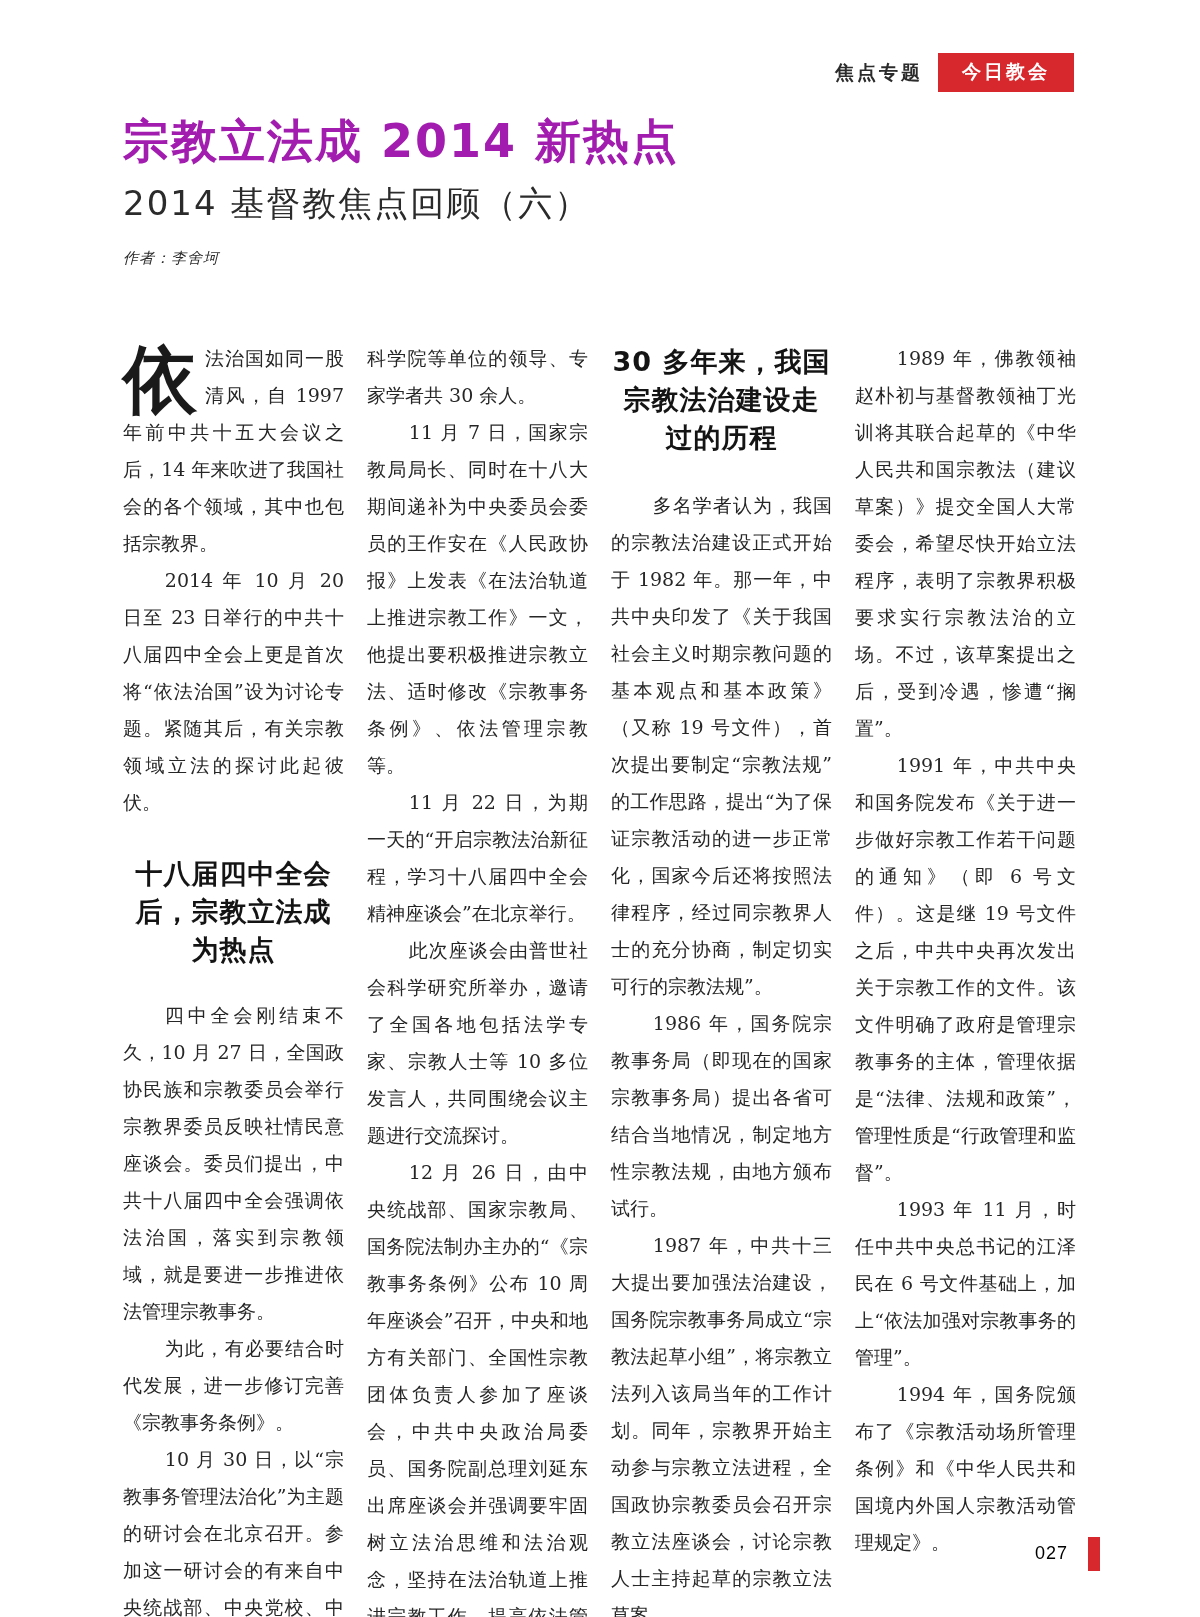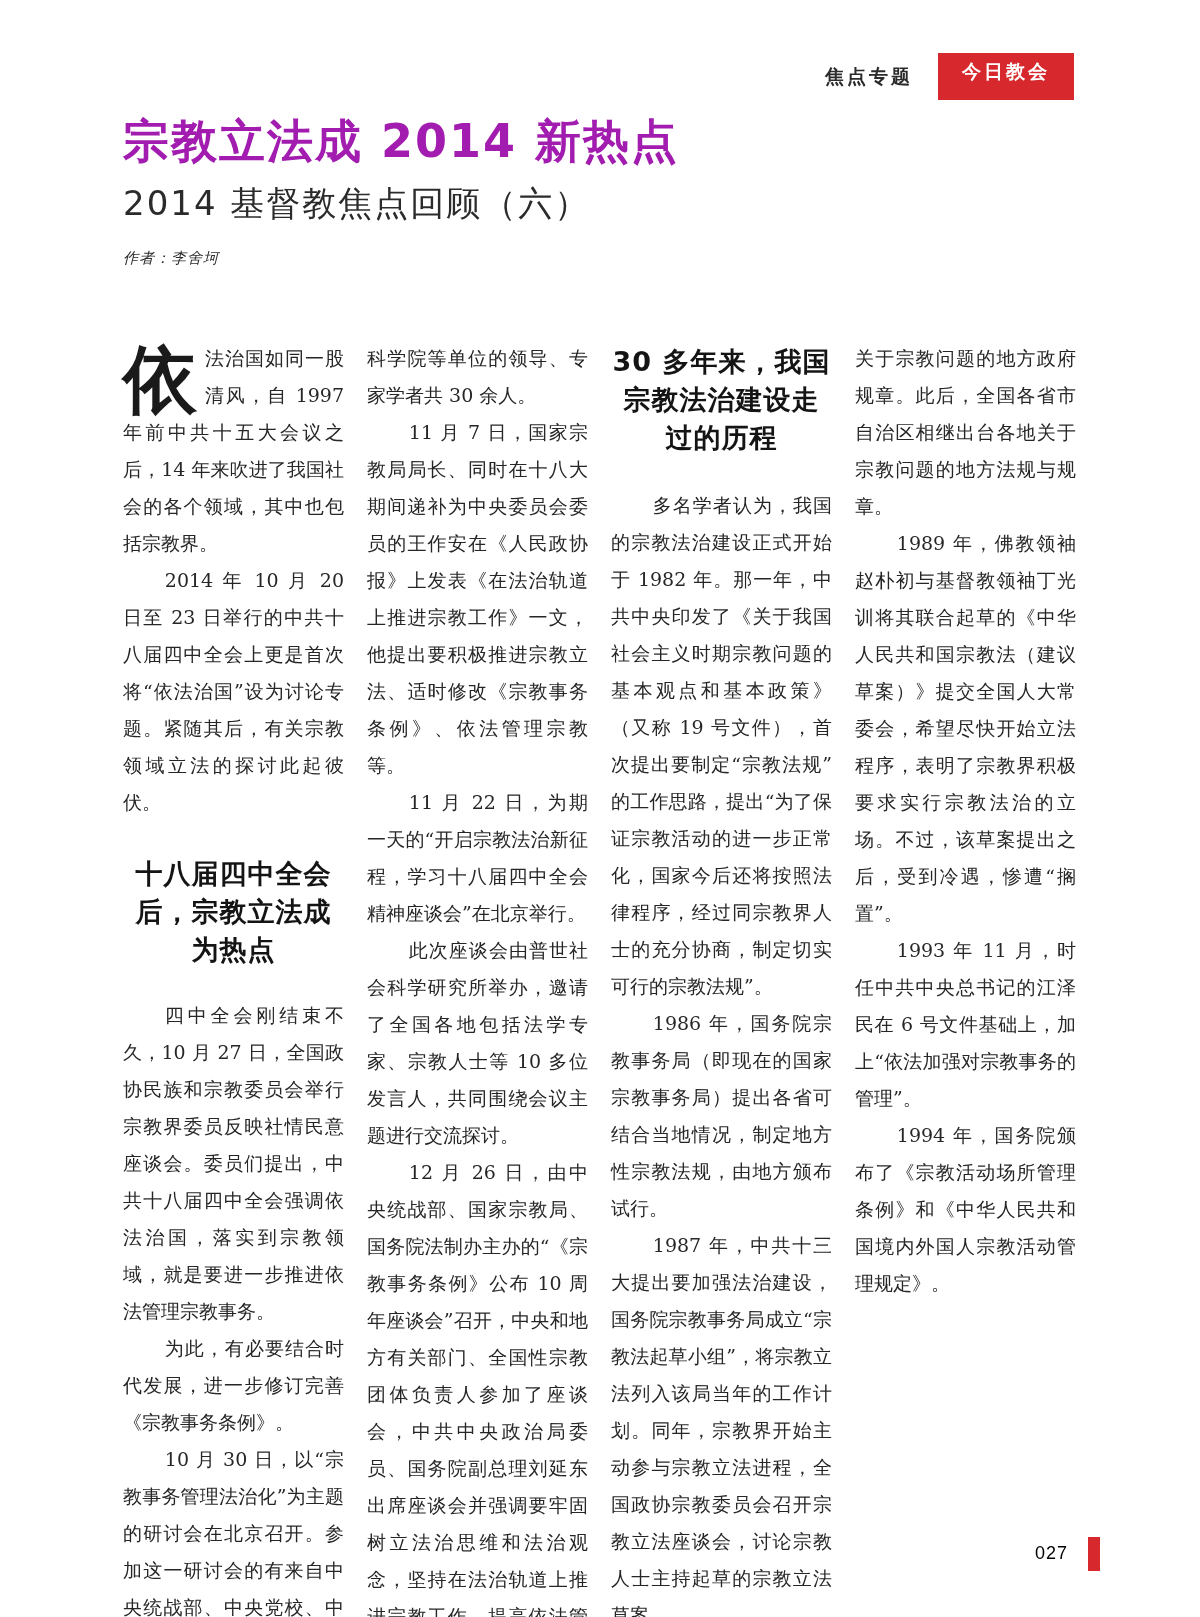--- a/index.html
+++ b/index.html
@@ -14,37 +14,37 @@
   }
   
   .header-row{
     position:absolute;
     top:53px;
     left:123px;
     width:951px;
     display:flex;
     justify-content:flex-end;
     align-items:center;
-    gap:25px;
+    gap:15px;
   }
   .section-label{
     font-family:"DejaVu Sans","Liberation Sans",sans-serif;
     font-weight:bold;
     font-size:19px;
     letter-spacing:3px;
     color:#2b2b2b;
   }
   .badge{
     background:#d7282d;
     color:#ffffff;
     font-family:"DejaVu Sans","Liberation Sans",sans-serif;
     font-weight:bold;
     font-size:19px;
     letter-spacing:3px;
-    padding:6px 24px 15px 24px;
+    padding:6px 24px 7px 24px;
   }
   
   .masthead{position:absolute;left:123px;top:112px;width:951px;}
   .title{
     margin:0;
     font-family:"DejaVu Sans","Liberation Sans",sans-serif;
     font-weight:bold;
     font-size:46px;
     line-height:58px;
     letter-spacing:2px;
@@ -163,22 +163,22 @@
 
     <div class="col">
       <h2 class="first">30 多年来，我国宗教法治建设走过的历程</h2>
       <p>多名学者认为，我国的宗教法治建设正式开始于 1982 年。那一年，中共中央印发了《关于我国社会主义时期宗教问题的基本观点和基本政策》（又称 19 号文件），首次提出要制定“宗教法规”的工作思路，提出“为了保证宗教活动的进一步正常化，国家今后还将按照法律程序，经过同宗教界人士的充分协商，制定切实可行的宗教法规”。</p>
       <p>1986 年，国务院宗教事务局（即现在的国家宗教事务局）提出各省可结合当地情况，制定地方性宗教法规，由地方颁布试行。</p>
       <p>1987 年，中共十三大提出要加强法治建设，国务院宗教事务局成立“宗教法起草小组”，将宗教立法列入该局当年的工作计划。同年，宗教界开始主动参与宗教立法进程，全国政协宗教委员会召开宗教立法座谈会，讨论宗教人士主持起草的宗教立法草案。</p>
 
     </div>
 
     <div class="col">
-      <p class="no-indent">关于宗教问题的地方政府规章。此后，全国各省市自治区相继出台各地关于宗教问题的地方法规与规章。</p>
       <p>1989 年，佛教领袖赵朴初与基督教领袖丁光训将其联合起草的《中华人民共和国宗教法（建议草案）》提交全国人大常委会，希望尽快开始立法程序，表明了宗教界积极要求实行宗教法治的立场。不过，该草案提出之后，受到冷遇，惨遭“搁置”。</p>
+      <p>1991 年，中共中央和国务院发布《关于进一步做好宗教工作若干问题的通知》（即 6 号文件）。这是继 19 号文件之后，中共中央再次发出关于宗教工作的文件。该文件明确了政府是管理宗教事务的主体，管理依据是“法律、法规和政策”，管理性质是“行政管理和监督”。</p>
       <p>1993 年 11 月，时任中共中央总书记的江泽民在 6 号文件基础上，加上“依法加强对宗教事务的管理”。</p>
       <p>1994 年，国务院颁布了《宗教活动场所管理条例》和《中华人民共和国境内外国人宗教活动管理规定》。</p>
 
     </div>
 
   </div>
 
   <div class="page-number">027</div>
   <div class="page-bar"></div>
 

